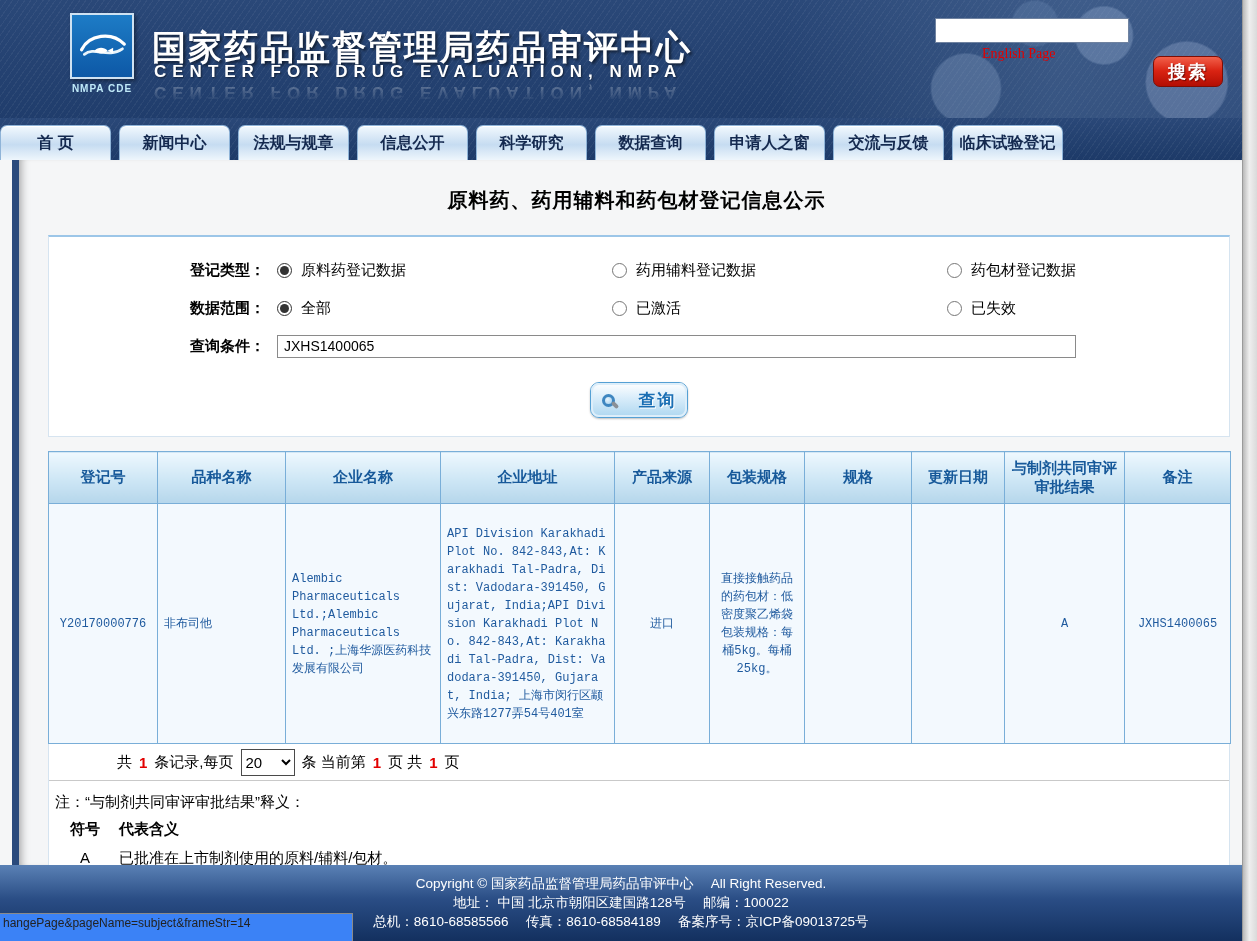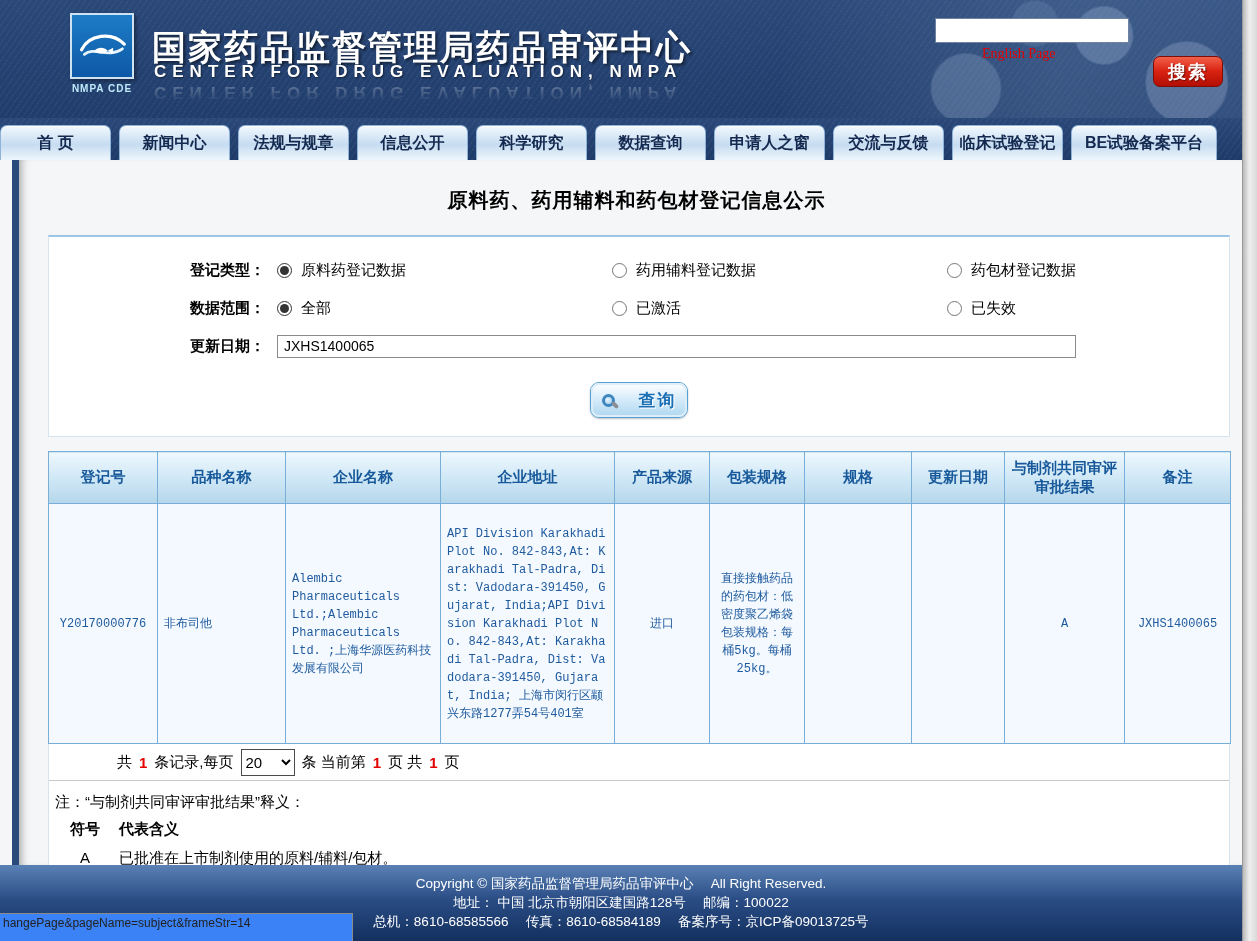--- a/index.html
+++ b/index.html
@@ -145,21 +145,20 @@
 <div class="nav">
   <div class="nav-tab">首 页</div>
   <div class="nav-tab">新闻中心</div>
   <div class="nav-tab">法规与规章</div>
   <div class="nav-tab">信息公开</div>
   <div class="nav-tab">科学研究</div>
   <div class="nav-tab">数据查询</div>
   <div class="nav-tab">申请人之窗</div>
   <div class="nav-tab">交流与反馈</div>
   <div class="nav-tab">临床试验登记</div>
-  <div class="nav-tab wide">BE试验备案平台</div>
 </div>
 
 <div class="content">
   <div class="page-title">原料药、药用辅料和药包材登记信息公示</div>
 
   <div class="form-box">
     <div class="form-row">
       <div class="form-label">登记类型：</div>
       <label class="radio-opt">
         <input type="radio" name="regtype" checked="" style="">
@@ -185,21 +184,21 @@
         <input type="radio" name="scope" style="">
         <span>已激活</span>
       </label>
       <label class="radio-opt">
         <input type="radio" name="scope" style="">
         <span>已失效</span>
       </label>
     </div>
 
     <div class="query-row">
-      <div class="form-label">更新日期：</div>
+      <div class="form-label">查询条件：</div>
       <input class="query-input" type="text" value="JXHS1400065" style="">
     </div>
 
     <div class="submit-wrap">
       <button class="search-btn">
         <span class="mag"></span>
         <span class="search-btn-label">查询</span>
       </button>
     </div>
   </div>

